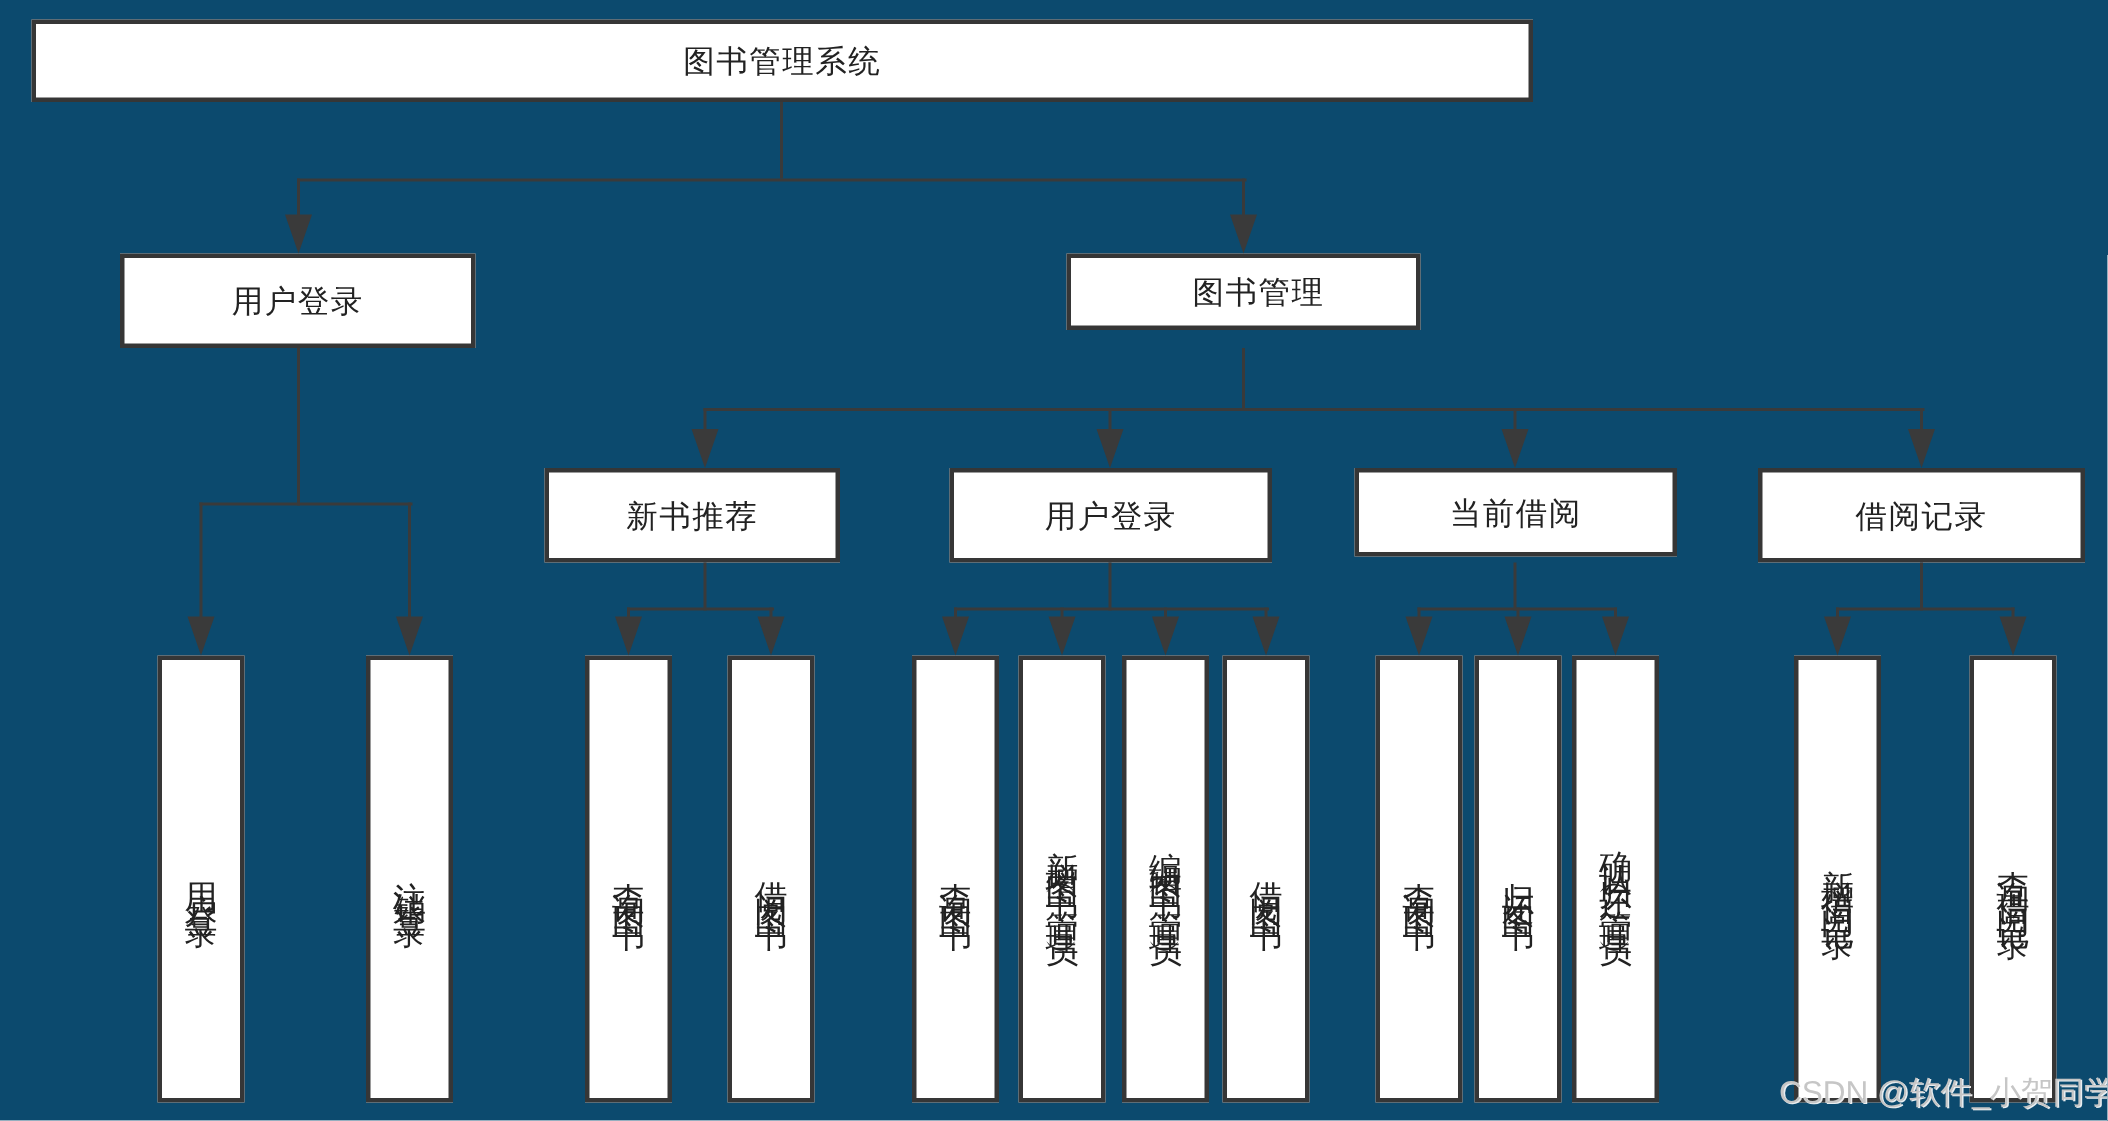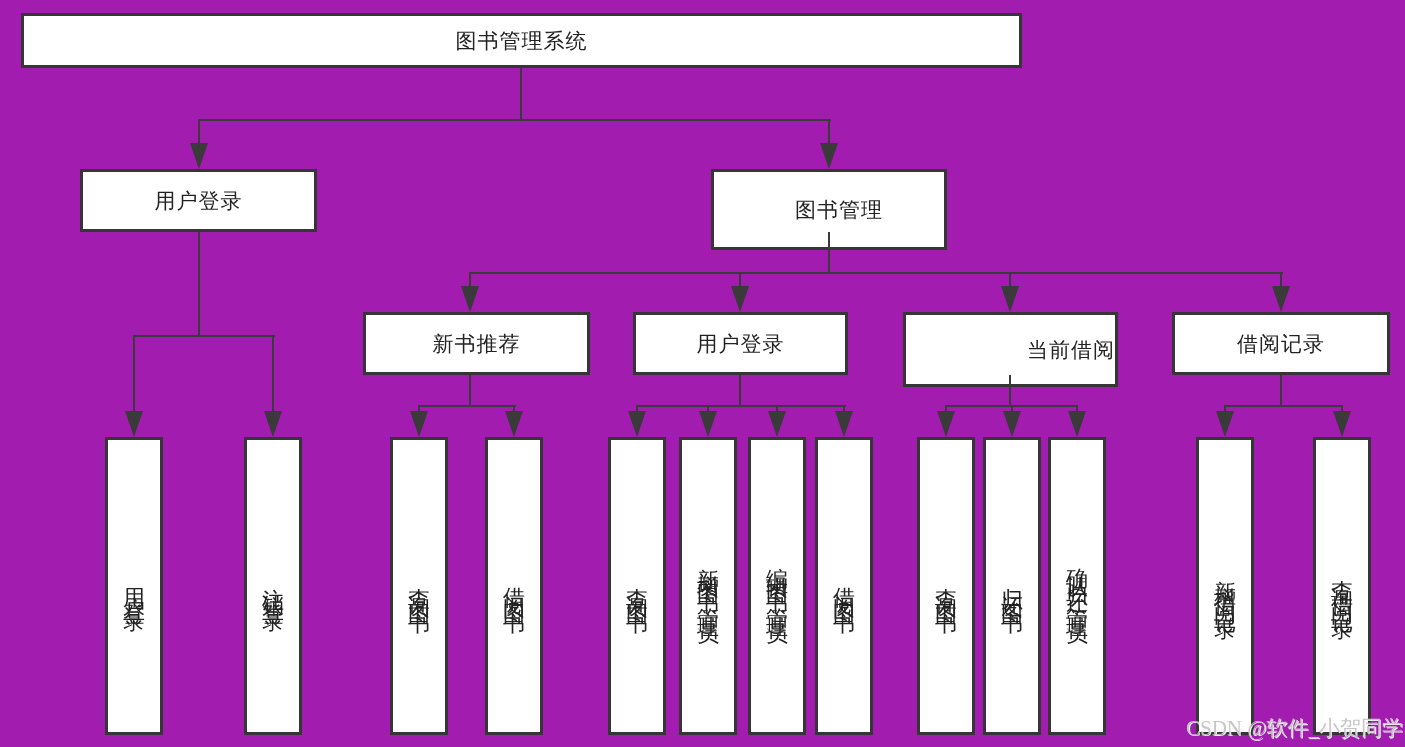--- a/index.html
+++ b/index.html
@@ -1,23 +1,22 @@
 <!DOCTYPE html>
 <html><head>
 <meta charset="utf-8">
 <style>
   html, body { margin: 0; padding: 0; background: #ffffff; }
   body { font-family: "Liberation Sans", "DejaVu Sans", sans-serif; }
   .canvas {
     position: relative;
     width: 1405px;
     height: 747px;
-    background: #a21caf;
+    background: #0c4a6e;
     overflow: hidden;
-    font-family: Liberation Serif, serif;
   }
   
   .hbox {
     position: absolute;
     box-sizing: border-box;
     border: 3px solid #363636;
     background: #ffffff;
     display: flex;
     align-items: center;
     justify-content: center;
@@ -75,33 +74,33 @@
 <div class="canvas">
 
   <div class="hbox" style="left:21px; top:13px; width:1001px; height:55px;">
     <span>图书管理系统</span>
   </div>
 
   <div class="hbox" style="left:80px; top:169px; width:237px; height:63px;">
     <span>用户登录</span>
   </div>
 
-  <div class="hbox" style="left:711px; top:169px; width:236px; height:81px;padding-left:20px;">
+  <div class="hbox" style="left:711px; top:169px; width:236px; height:51px;padding-left:20px;">
     <span>图书管理</span>
   </div>
 
-  <div class="hbox" style="left:363px; top:312px; width:227px; height:63px;text-align:right;">
+  <div class="hbox" style="left:363px; top:312px; width:197px; height:63px;text-align:right;">
     <span>新书推荐</span>
   </div>
 
   <div class="hbox" style="left:633px; top:312px; width:215px; height:63px;">
     <span>用户登录</span>
   </div>
 
-  <div class="hbox" style="left:903px; top:312px; width:215px; height:75px;justify-content:flex-end;">
+  <div class="hbox" style="left:903px; top:312px; width:215px; height:59px;">
     <span>当前借阅</span>
   </div>
 
   <div class="hbox" style="left:1172px; top:312px; width:218px; height:63px;">
     <span>借阅记录</span>
   </div>
 
   <div class="vbox" style="left:105px;">
     <span class="vtext">用户登录</span>
   </div>

